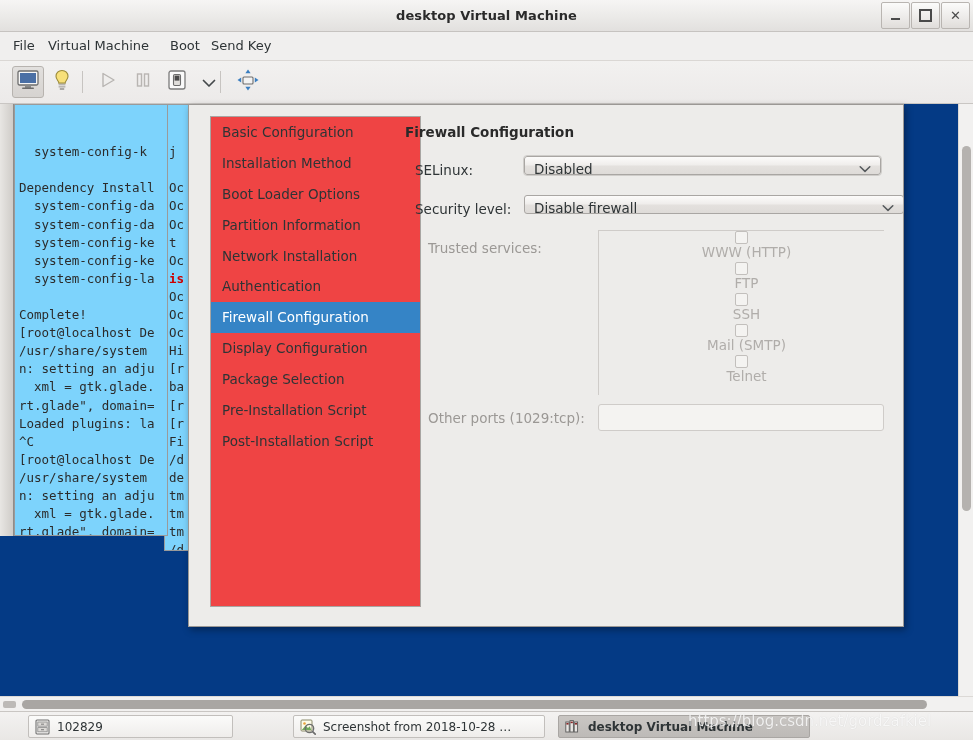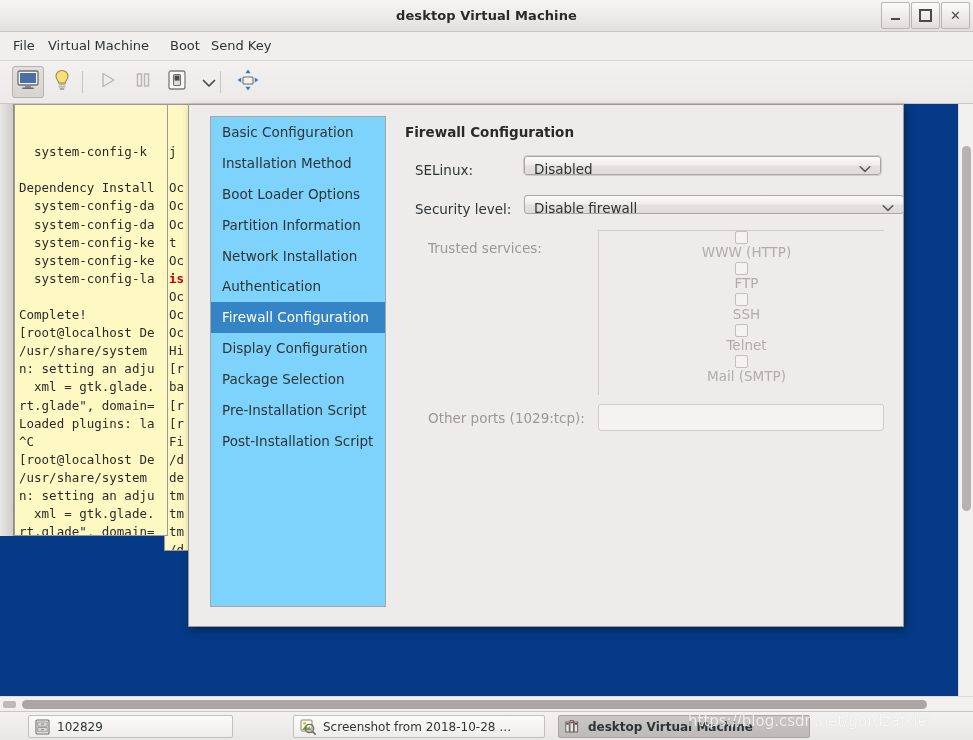--- a/index.html
+++ b/index.html
@@ -115,21 +115,21 @@
     position: absolute;
     left: 0; top: 104px;
     width: 958px; height: 592px;
     background: #043a85;
     overflow: hidden;
   }
 
   
   .term {
     position: absolute;
-    background: #fef9c3;
+    background: #7dd3fc;
     border: 1px solid #9a9a9a;
     box-sizing: border-box;
     overflow: hidden;
     font-family: "DejaVu Sans Mono", "Liberation Mono", monospace;
     font-size: 12.5px;
     line-height: 18.1px;
     color: #2b2b2b;
     white-space: pre;
   }
   .term-body { padding: 2px 0 0 4px; }
@@ -153,22 +153,22 @@
     left: 188px; top: 104px;
     width: 716px; height: 523px;
     background: #edecea;
     border: 1px solid #9b9895;
     box-shadow: 2px 3px 7px rgba(0,0,0,0.35);
     box-sizing: border-box;
   }
   .navlist {
     position: absolute;
     left: 21px; top: 11px;
-    width: 176px; height: 491px;
-    background: #7dd3fc;
+    width: 211px; height: 491px;
+    background: #ef4444;
     border: 1px solid #a8a5a2;
     box-sizing: border-box;
     overflow: hidden;
   }
   .nav-item {
     height: 30.9px;
     line-height: 30.9px;
     padding-left: 11px;
     font-size: 13.5px;
     color: #2e3436;
@@ -492,25 +492,25 @@
           <div class="svc-row">
             <span class="chk"></span>
             <span class="svc-label">FTP</span>
           </div>
           <div class="svc-row">
             <span class="chk"></span>
             <span class="svc-label">SSH</span>
           </div>
           <div class="svc-row">
             <span class="chk"></span>
-            <span class="svc-label">Telnet</span>
+            <span class="svc-label">Mail (SMTP)</span>
           </div>
           <div class="svc-row">
             <span class="chk"></span>
-            <span class="svc-label">Mail (SMTP)</span>
+            <span class="svc-label">Telnet</span>
           </div>
         </div>
 
       <div class="frm-label dim" style="left:23px; top:294px;">Other ports (1029:tcp):</div>
       <div class="ports-input" style="left:193px; top:288px; width:286px;"></div>
     </div>
   </div>
 
   <div class="vscroll">
     <div class="thumb"></div>

